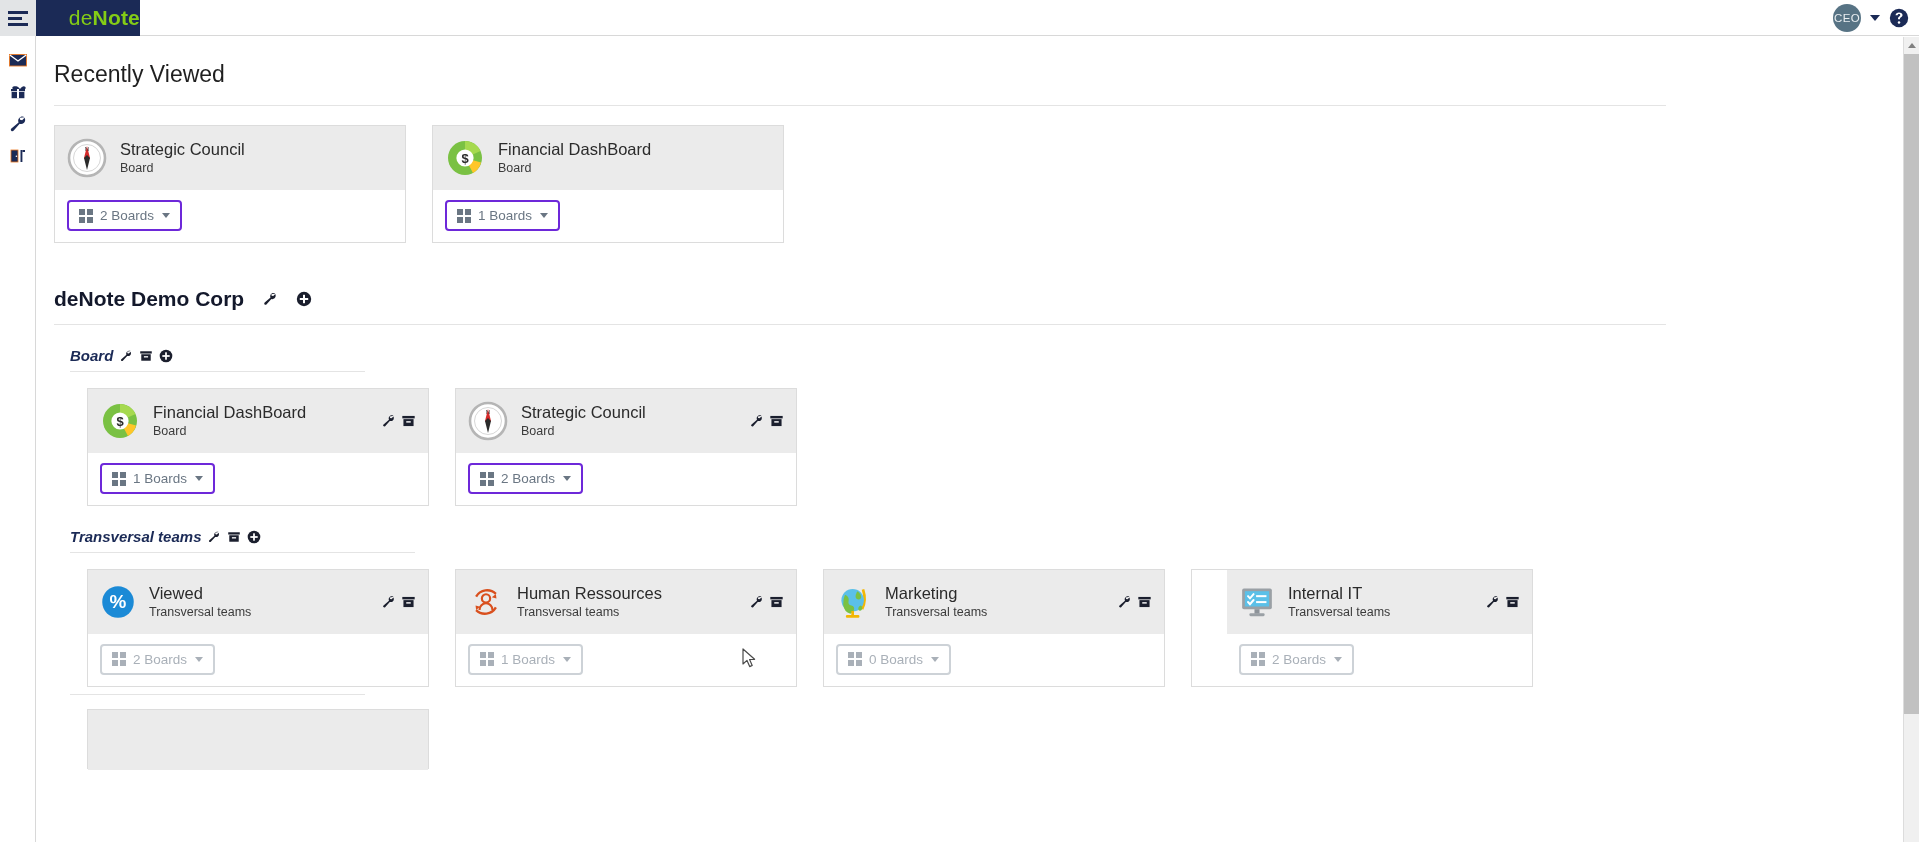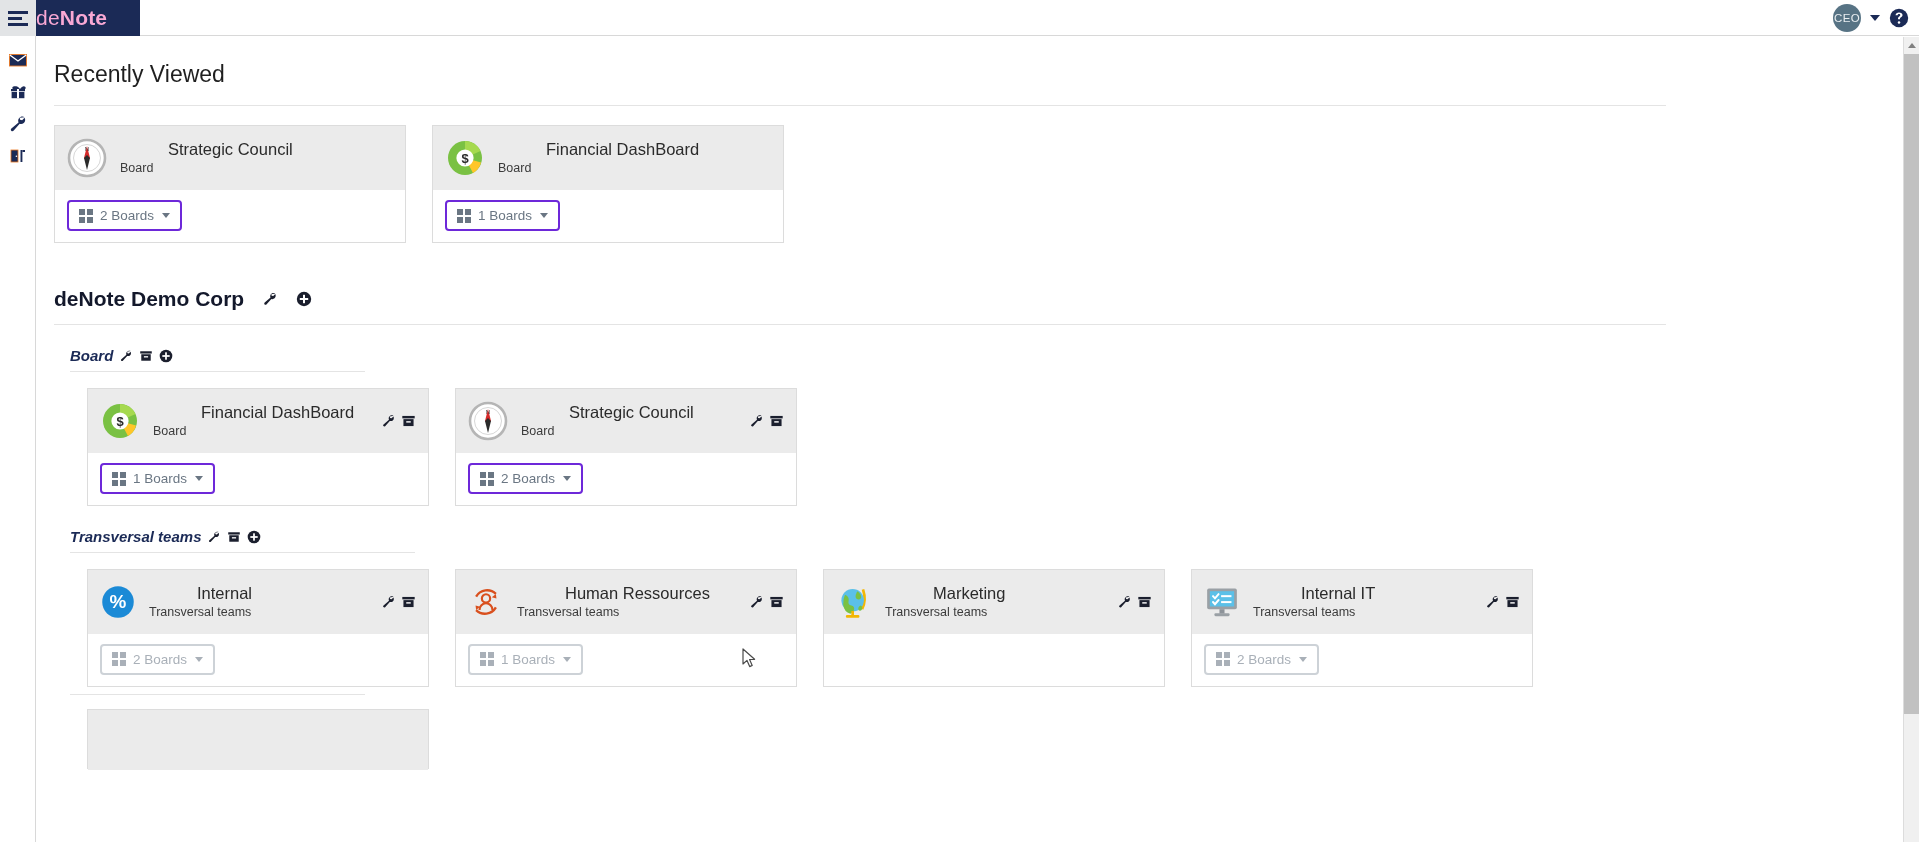--- a/index.html
+++ b/index.html
@@ -30,22 +30,22 @@
     position: absolute; left: 0; height: 3px; background: #1b2a56; display: block;
   }
   .ham-bars i:nth-child(1) { top: 0px;  width: 20px; }
   .ham-bars i:nth-child(2) { top: 6px;  width: 14px; }
   .ham-bars i:nth-child(3) { top: 12px; width: 20px; }
 
   #brand {
     position: absolute; left: 36px; top: 0;
     width: 104px; height: 36px;
     background: #1b2a56;
-    color: #f9a8d4;
-    display: flex; align-items: center; justify-content: flex-start;
+    color: #84cc16;
+    display: flex; align-items: center; justify-content: flex-end;
     font-size: 21px; letter-spacing: .2px;
     cursor: pointer;
   }
   #brand .thin { font-weight: 300; }
   #brand .bold { font-weight: 700; }
 
   #user-area {
     position: absolute; right: 10px; top: 0; height: 36px;
     display: flex; align-items: center; gap: 9px;
   }
@@ -104,21 +104,21 @@
   }
   .card-head {
     background: #ebebeb;
     display: flex; align-items: center;
     padding: 12px 12px;
     position: relative;
   }
   .card-ico { width: 40px; height: 40px; flex: 0 0 40px; margin-right: 13px; }
   .card-ico.sm { width: 36px; height: 36px; flex: 0 0 36px; }
   .card-text { display: flex; flex-direction: column; justify-content: center; }
-  .card-title { font-size: 16.5px; color: #2b2b2b; font-weight: 400; line-height: 1.35; margin-left: 48px; }
+  .card-title { font-size: 16.5px; color: #2b2b2b; font-weight: 400; line-height: 1.35; }
   .card-sub   { font-size: 12.5px; color: #3b3b3b; line-height: 1.4; }
   .card-tools {
     position: absolute; right: 12px; top: 50%; transform: translateY(-50%);
     display: flex; align-items: center; gap: 5px;
   }
   .tool-ico { width: 15px; height: 15px; cursor: pointer; }
   .card-body { padding: 10px 12px 11px 12px; background: #ffffff; }
 
   .boards-btn {
     display: inline-flex; align-items: center; gap: 7px;
@@ -439,21 +439,21 @@
 
     <div class="card-row cards-indent" style="margin-top:16px;">
 
       <div class="card" style="width:342px;">
         <div class="card-head">
           <svg class="card-ico sm" viewBox="0 0 40 40">
             <circle cx="20" cy="20" r="17.5" fill="#1b8ad6"></circle>
             <text x="20" y="27" font-size="21" font-weight="700" fill="#ffffff" text-anchor="middle" font-family="Liberation Sans, sans-serif">%</text>
           </svg>
           <div class="card-text">
-            <span class="card-title">Internal</span>
+            <span class="card-title">Viewed</span>
             <span class="card-sub">Transversal teams</span>
           </div>
           <div class="card-tools">
             <svg class="tool-ico" viewBox="0 0 16 16">
               <path d="M13.3 2.4c-1.5-.85-3.4-.45-4.45.9-.75 1-.8 2.25-.35 3.25L2.7 11.6c-.55.5-.6 1.3-.1 1.8.5.5 1.3.55 1.8.1l4.95-5.55c1.05.35 2.3.2 3.2-.6 1.25-1.05 1.5-2.85.7-4.25l-2 2-1.6-.3-.3-1.6z" fill="#1b1f2e"></path>
             </svg>
             <svg class="tool-ico" viewBox="0 0 16 16">
               <rect x="1.4" y="2.6" width="13.2" height="2.6" fill="#1b1f2e"></rect>
               <rect x="2.6" y="6" width="10.8" height="7.4" fill="#1b1f2e"></rect>
               <rect x="5.6" y="8.2" width="4.8" height="1.5" fill="#ffffff"></rect>
@@ -532,23 +532,35 @@
             <svg class="tool-ico" viewBox="0 0 16 16">
               <path d="M13.3 2.4c-1.5-.85-3.4-.45-4.45.9-.75 1-.8 2.25-.35 3.25L2.7 11.6c-.55.5-.6 1.3-.1 1.8.5.5 1.3.55 1.8.1l4.95-5.55c1.05.35 2.3.2 3.2-.6 1.25-1.05 1.5-2.85.7-4.25l-2 2-1.6-.3-.3-1.6z" fill="#1b1f2e"></path>
             </svg>
             <svg class="tool-ico" viewBox="0 0 16 16">
               <rect x="1.4" y="2.6" width="13.2" height="2.6" fill="#1b1f2e"></rect>
               <rect x="2.6" y="6" width="10.8" height="7.4" fill="#1b1f2e"></rect>
               <rect x="5.6" y="8.2" width="4.8" height="1.5" fill="#ffffff"></rect>
             </svg>
           </div>
         </div>
-      </div>
-
-      <div class="card" style="width:342px;">
+        <div class="card-body">
+          <div class="boards-btn muted">
+            <svg class="grid-ico" viewBox="0 0 14 14">
+              <rect x="0" y="0" width="6" height="6" fill="#a9b0b8"></rect>
+                <rect x="8" y="0" width="6" height="6" fill="#a9b0b8"></rect>
+              <rect x="0" y="8" width="6" height="6" fill="#a9b0b8"></rect>
+                <rect x="8" y="8" width="6" height="6" fill="#a9b0b8"></rect>
+            </svg>
+            <span>0 Boards</span>
+            <span class="btn-caret"></span>
+          </div>
+        </div>
+      </div>
+
+      <div class="card" style="width:342px;padding-left:35px;">
         <div class="card-head">
           <svg class="card-ico sm" viewBox="0 0 40 40">
             <rect x="3.5" y="5" width="33" height="23" rx="2" fill="#9aa0a5"></rect>
             <rect x="6.5" y="8" width="27" height="17" fill="#5bc0e8"></rect>
             <path d="M10 13.5 l2.2 2.4 4-4.6" fill="none" stroke="#ffffff" stroke-width="2.2" stroke-linecap="round"></path>
             <path d="M10 20 l2.2 2.4 4-4.6" fill="none" stroke="#ffffff" stroke-width="2.2" stroke-linecap="round"></path>
             <rect x="19" y="12.4" width="11.5" height="2.2" fill="#ffffff"></rect>
             <rect x="19" y="19" width="11.5" height="2.2" fill="#ffffff"></rect>
             <rect x="17.2" y="28" width="5.6" height="5" fill="#8d9399"></rect>
             <rect x="11.5" y="32.5" width="17" height="3.2" rx="1.4" fill="#9aa0a5"></rect>

